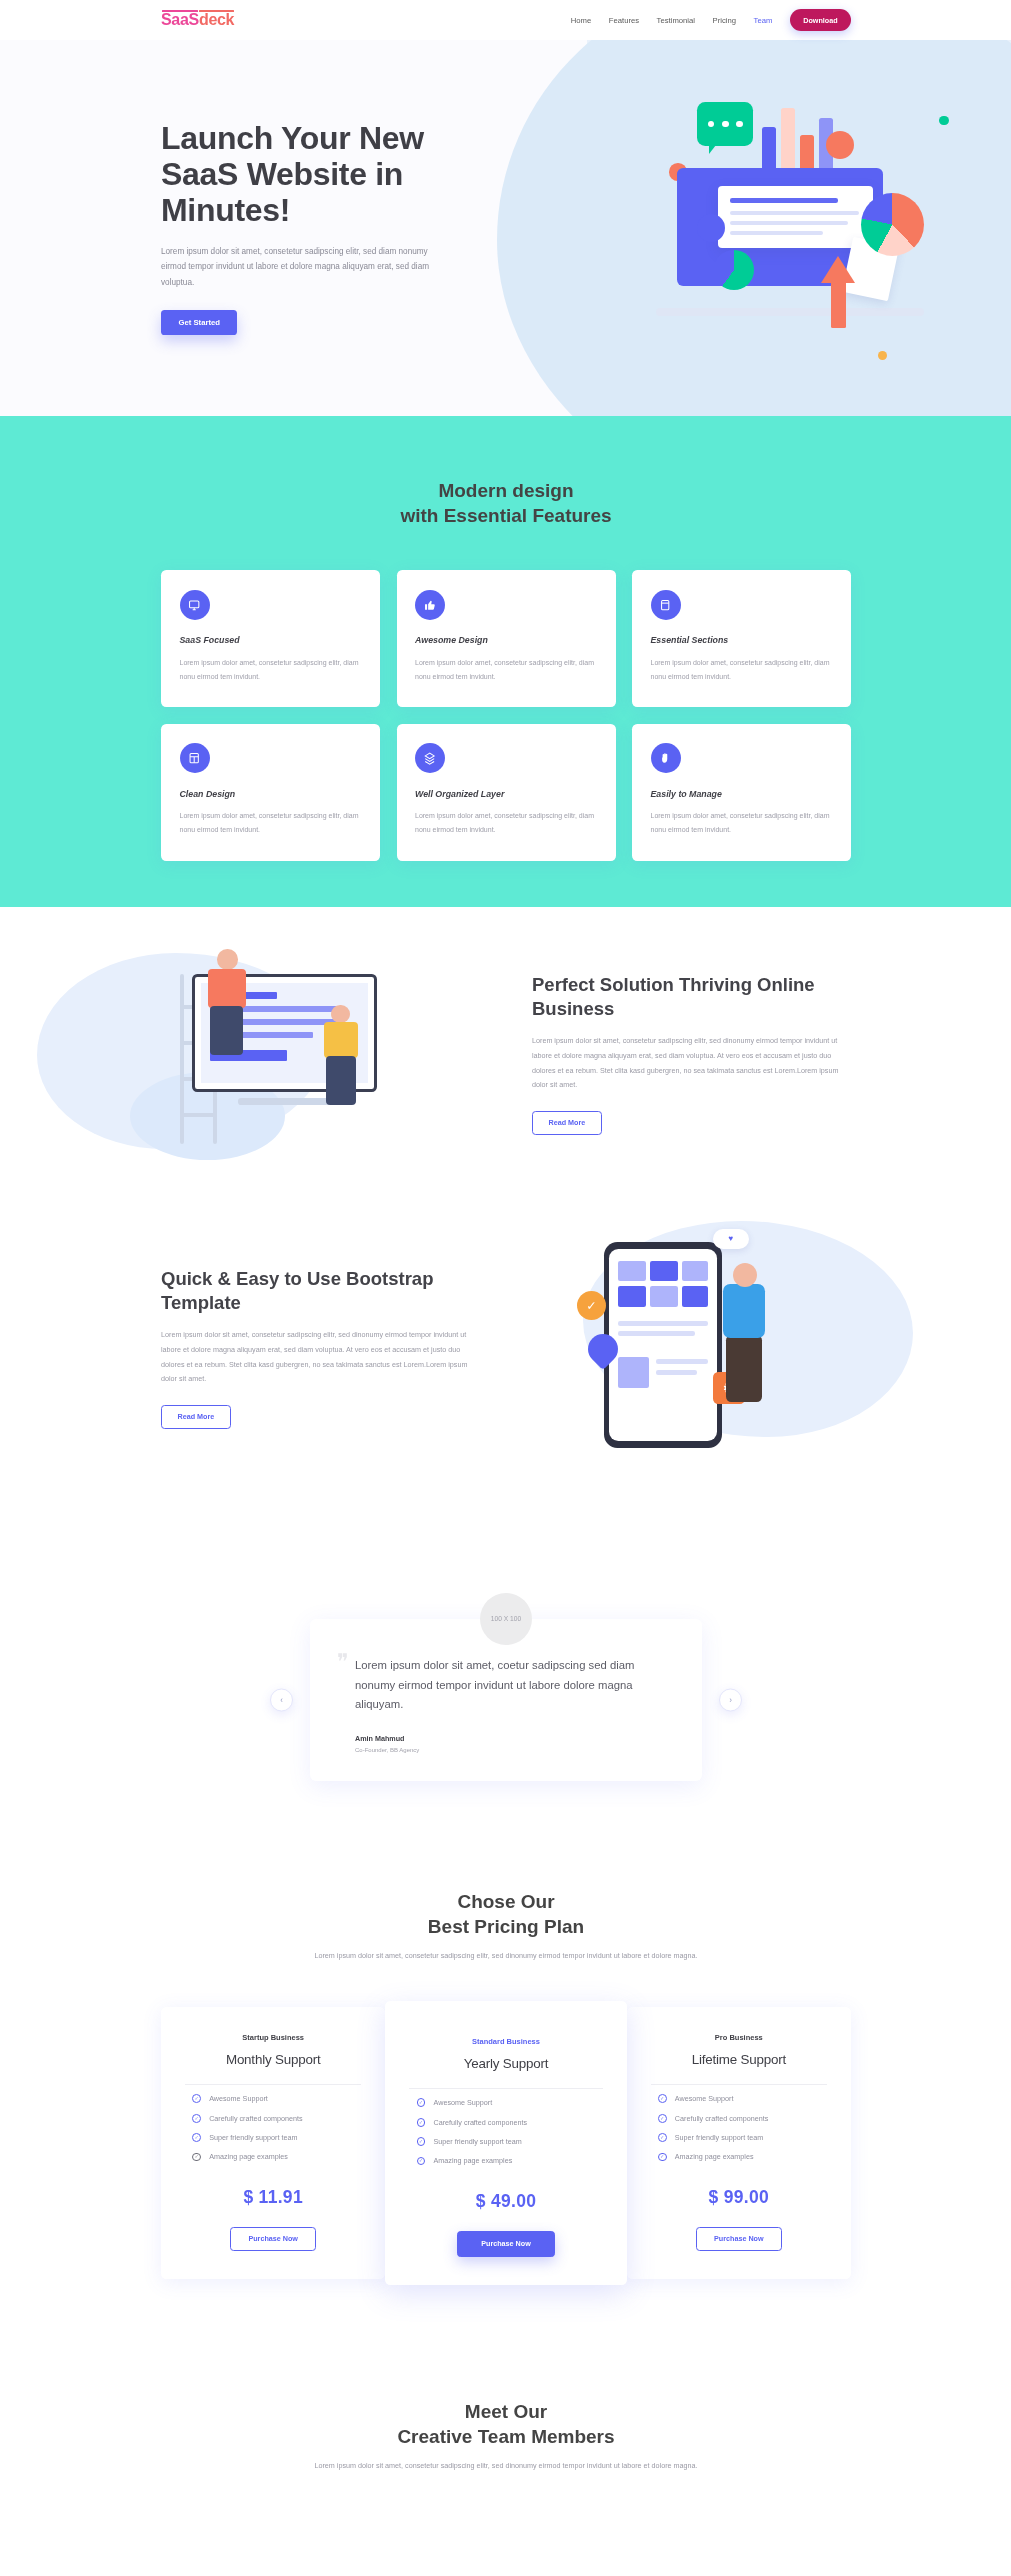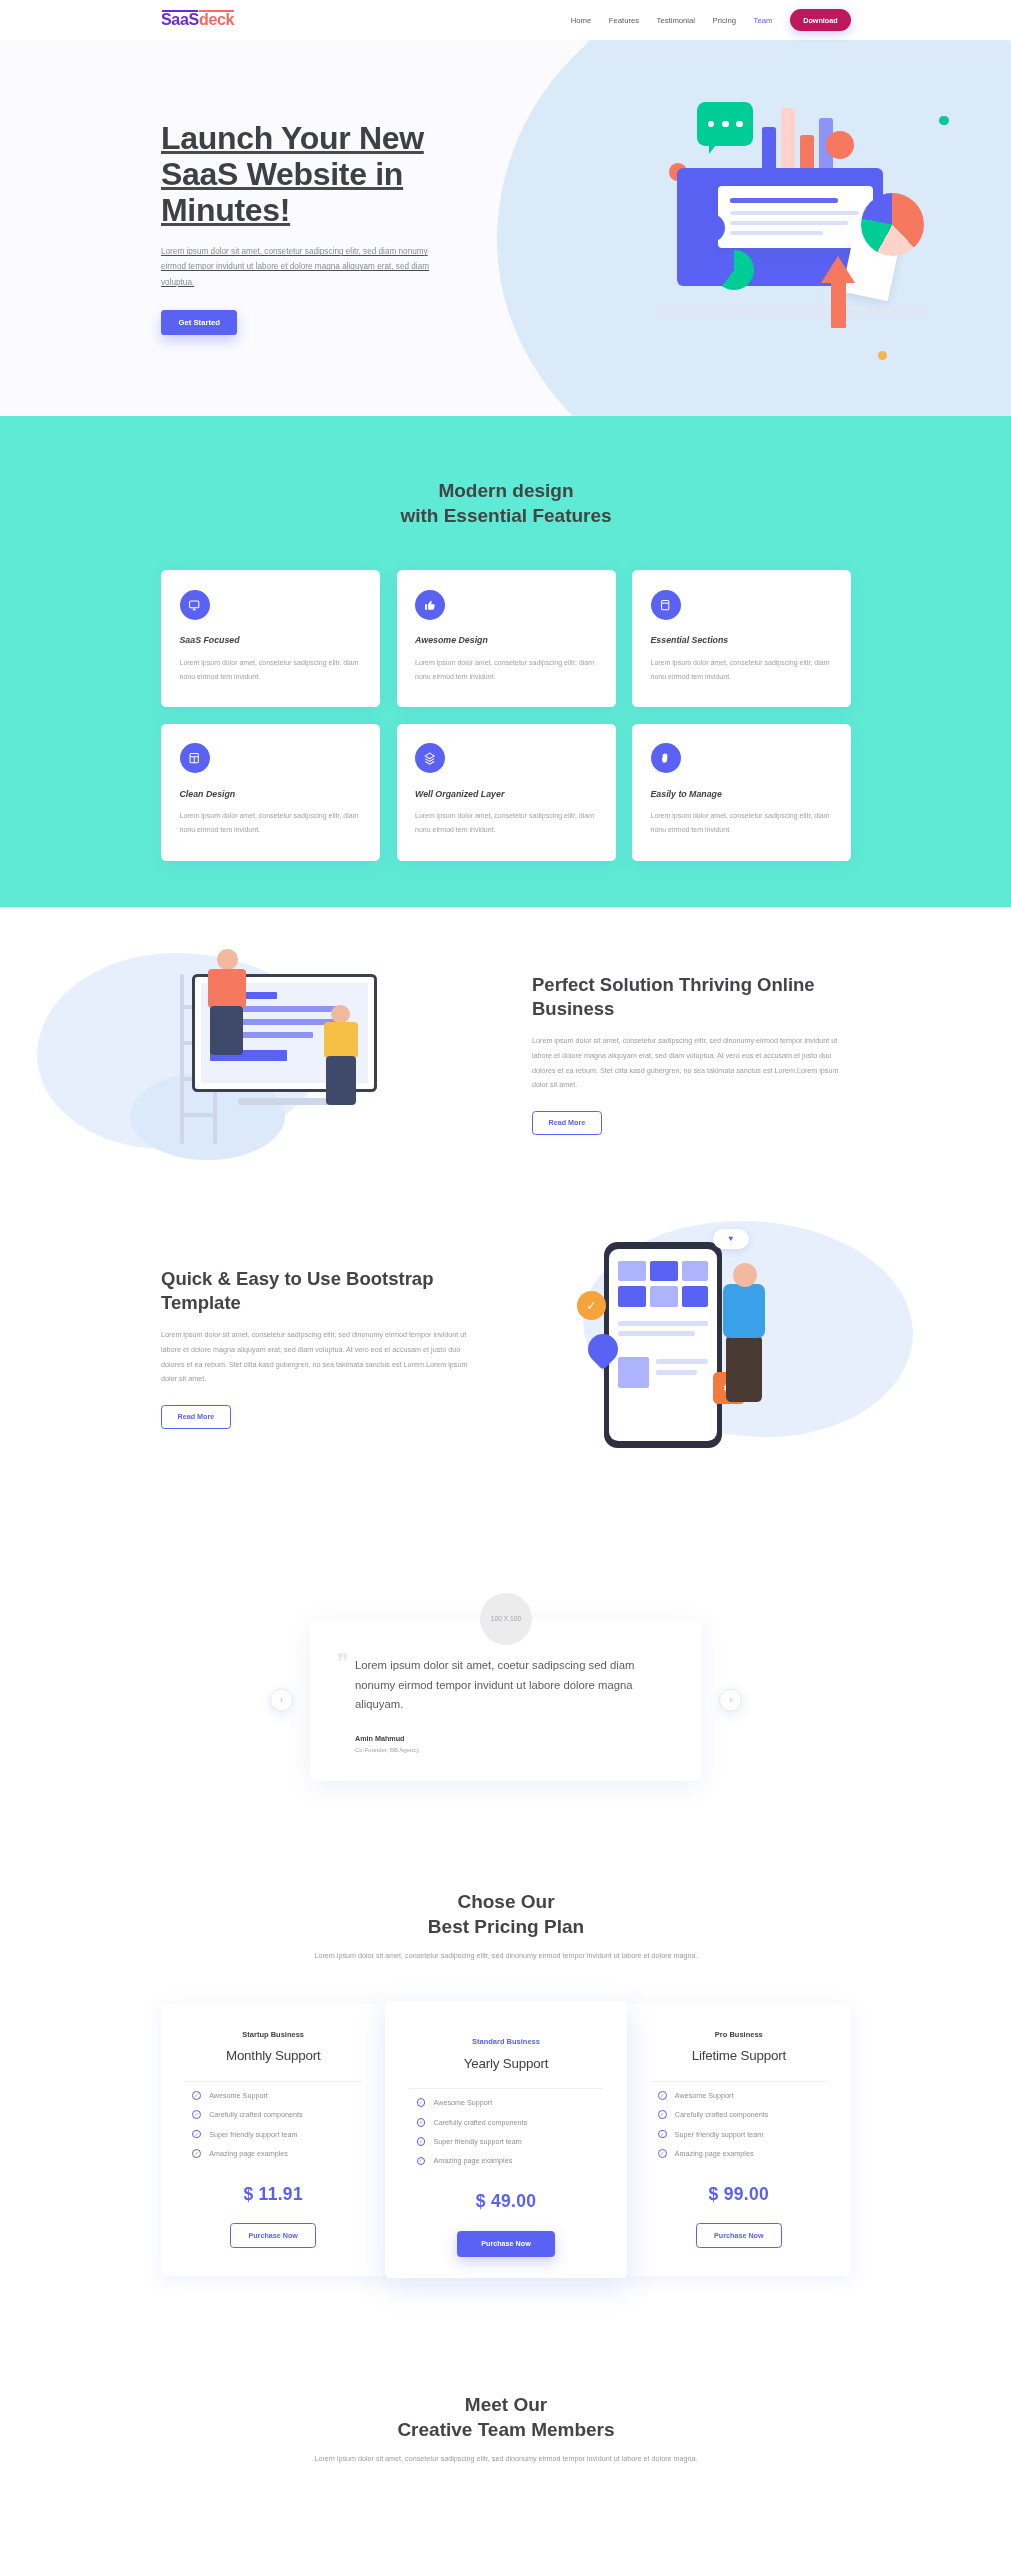--- a/index.html
+++ b/index.html
@@ -13,41 +13,40 @@
   }
   .wrap { width: 690px; margin: 0 auto; position: relative; }
 
   
   .navbar {
     height: 40px; background: #fff; display: flex; align-items: center;
     position: relative; z-index: 40;
   }
   .nav-inner { width: 690px; margin: 0 auto; display: flex; align-items: center; justify-content: space-between; }
   .logo { font-size: 16px; font-weight: 700; letter-spacing: -0.3px; line-height: 1; white-space: nowrap; }
-  .logo .l-blue { color: #6d28d9; position: relative; }
+  .logo .l-blue { color: #ec4899; position: relative; }
   .logo .l-red { color: #f26a64; position: relative; }
   .bar-top { position: relative; }
   .bar-top::after {
     content: ""; position: absolute; left: 0.5px; right: 0.5px; top: -1px; height: 2.1px;
     background: currentColor; border-radius: 0.5px;
   }
   .nav-links { display: flex; align-items: center; gap: 17.5px; }
   .nav-link { font-size: 7.7px; color: #5b5b5b; text-decoration: none; cursor: pointer; }
   .nav-link.active { color: #5a62f3; }
   .btn-download {
     background: #be185d; color: #fff; font-size: 7.2px; font-weight: 700;
     padding: 6.2px 13.4px; border-radius: 13.4px; border: none; cursor: pointer;
     box-shadow: 0 3.1px 9.3px rgba(90,98,243,.32);
   }
 
   
   .hero {
     position: relative; height: 376px; overflow: hidden;
     background: linear-gradient(90deg,#fbfbfe 0%,#fbfbfe 58%,#e9f1fb 58%,#e9f1fb 100%);
-    text-decoration: underline;
   }
   .hero-blob {
     position: absolute; right: -93px; top: -67px; width: 608px; height: 556px;
     background: #dbeaf8; border-radius: 46% 54% 40% 60% / 48% 42% 58% 52%;
   }
   .hero-inner { position: relative; z-index: 3; width: 690px; margin: 0 auto; display: flex; align-items: center; height: 100%; }
   .hero-left { width: 289px; }
   .hero-h1 { font-size: 32px; line-height: 1.12; color: #3f3f46; font-weight: 700; letter-spacing: -0.3px; }
   .hero-p { margin-top: 15.5px; font-size: 8.2px; line-height: 1.85; color: #8a8a96; }
   .btn-primary {
@@ -171,21 +170,21 @@
   .na-left { left: -40px; } .na-right { right: -40px; }
 
   
   .pricing { padding: 46px 0 62px; background:#fff; }
   .price-grid { display:flex; align-items: center; justify-content:center; margin-top: 39px; }
   .price-card {
     background:#fff; border-radius: 5.2px; width: 225px; padding: 26px 24px 28px; text-align:center;
     box-shadow: 0 3.1px 20.6px rgba(90,98,243,.10);
   }
   .price-card.featured {
-    width: 242px; padding: 36px 24px 21px; z-index: 5;
+    width: 242px; padding: 36px 24px 28px; z-index: 5;
     box-shadow: 0 8.2px 29px rgba(90,98,243,.18);
   }
   .price-badge { font-size: 7.5px; font-weight: 700; color:#3f3f46; }
   .price-badge.accent { color:#5a62f3; }
   .price-plan { margin-top: 9.3px; font-size: 13.4px; font-weight: 400; color:#3f3f46; letter-spacing:-0.2px;}
   .price-rule { margin: 17.5px 0 0; border:0; border-top:0.5px solid #ededf2; }
   .price-feats { list-style:none; margin-top: 4px; text-align:left; }
   .price-feats li { display:flex; align-items:center; gap: 8.2px; font-size: 7.2px; color:#8f8f9c; padding: 5.2px 0 5.2px 7.2px; }
   .check { width: 8.8px; height: 8.8px; border-radius:50%; border: 0.8px solid #5a62f3; color:#5a62f3; display:flex;align-items:center;justify-content:center; font-size:4.6px; flex:0 0 auto;}
   .check.muted { border-color:#6e6e78; color:#6e6e78; }

